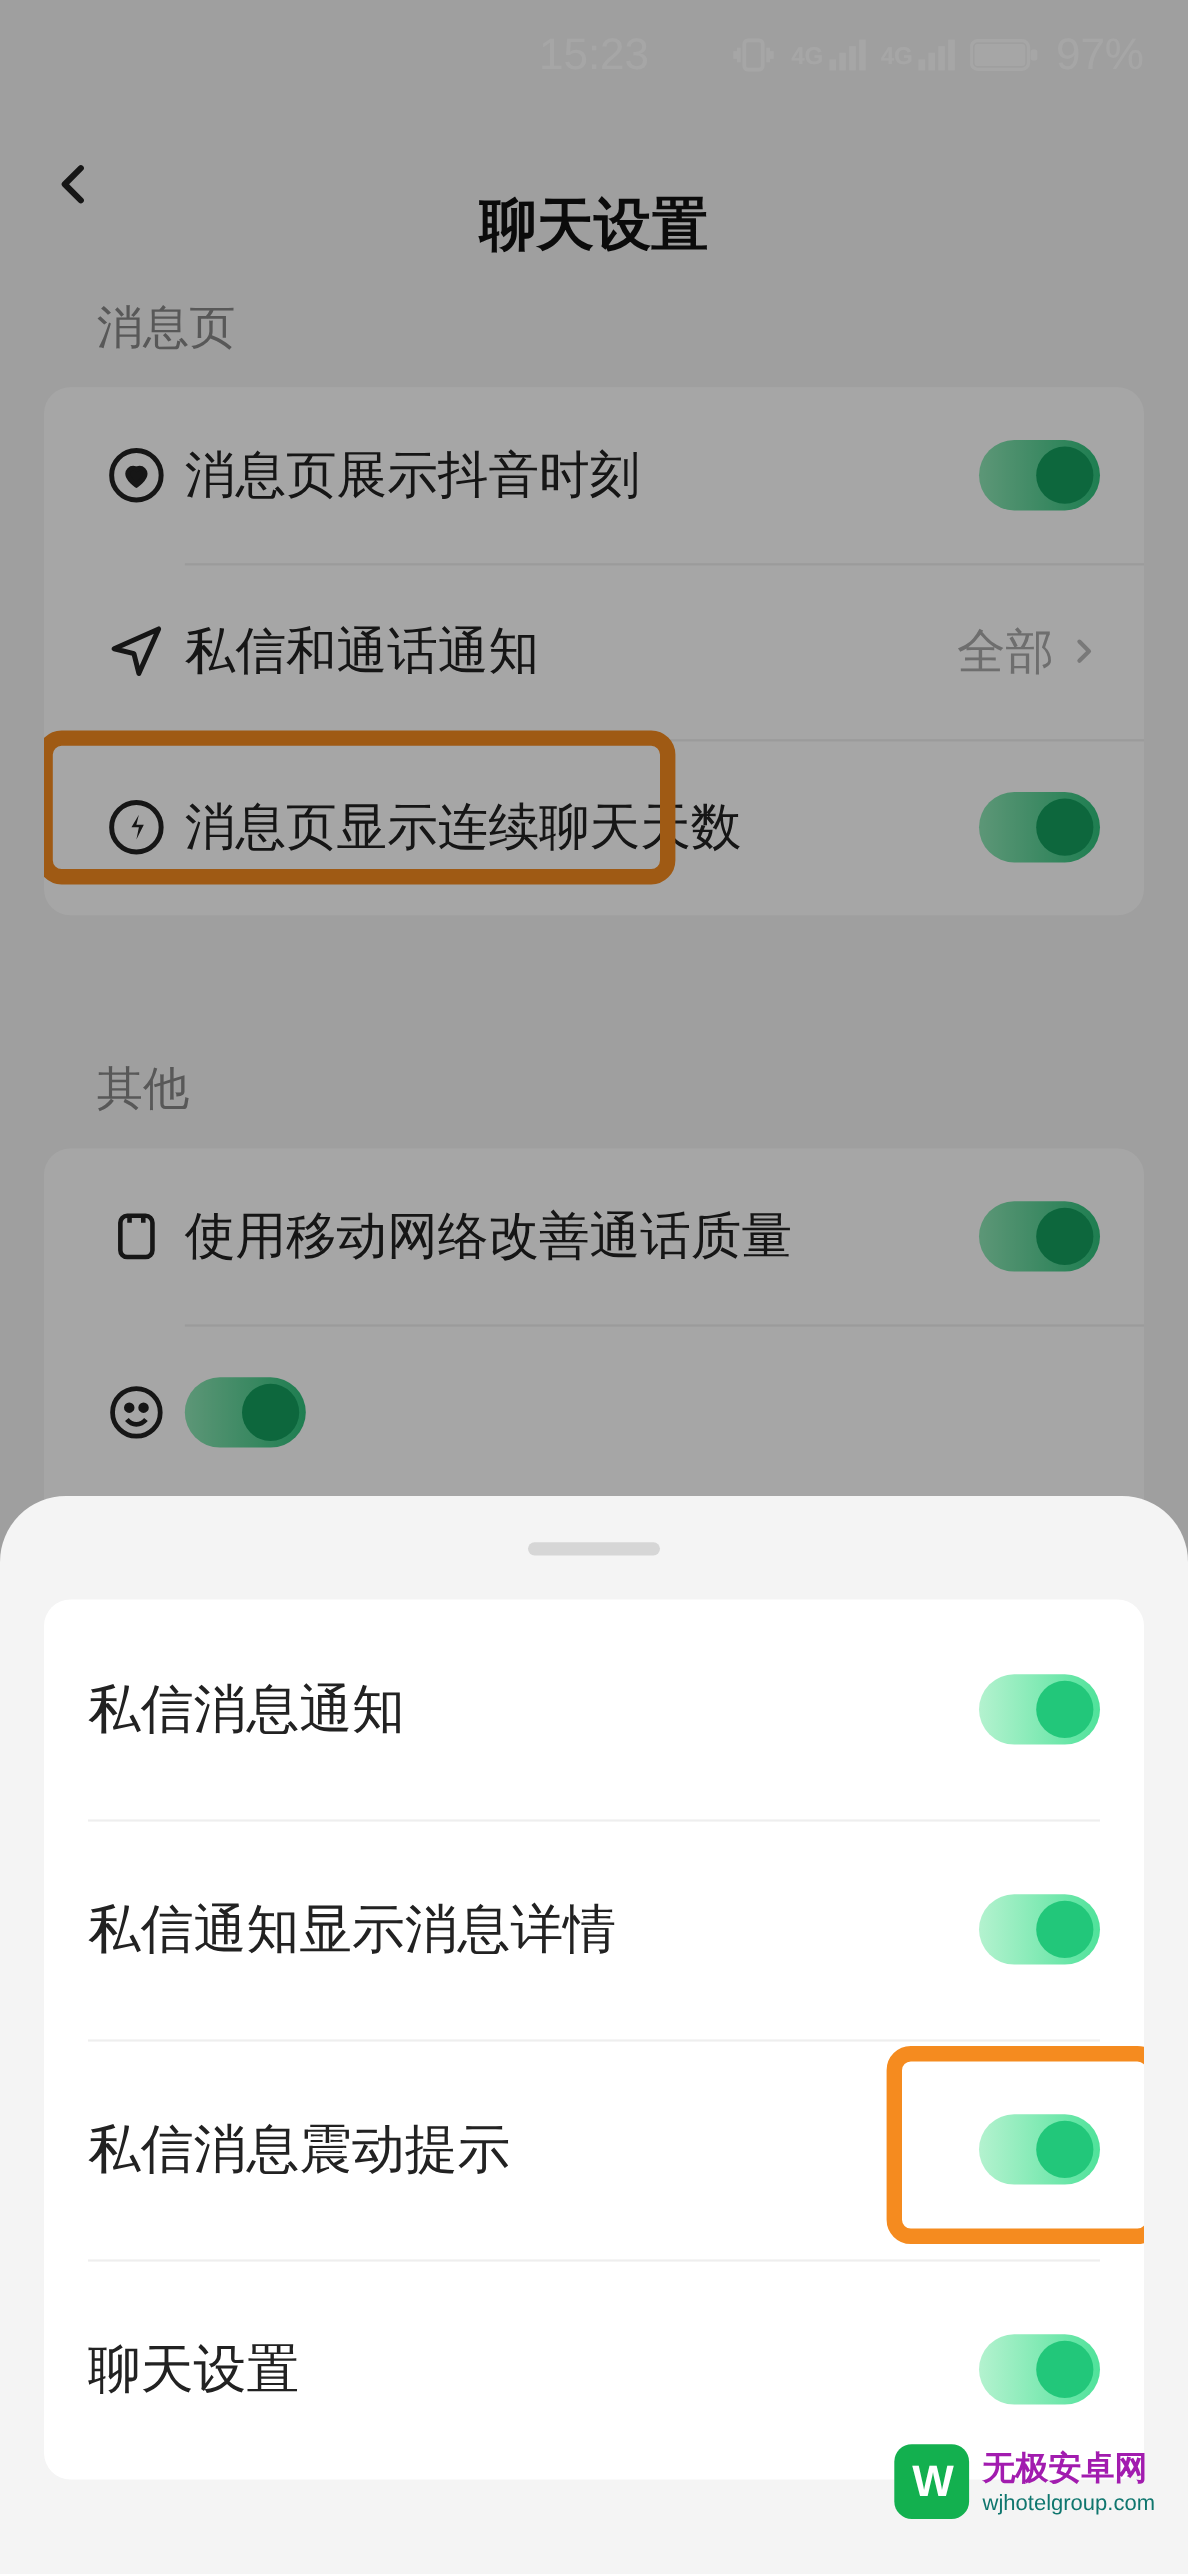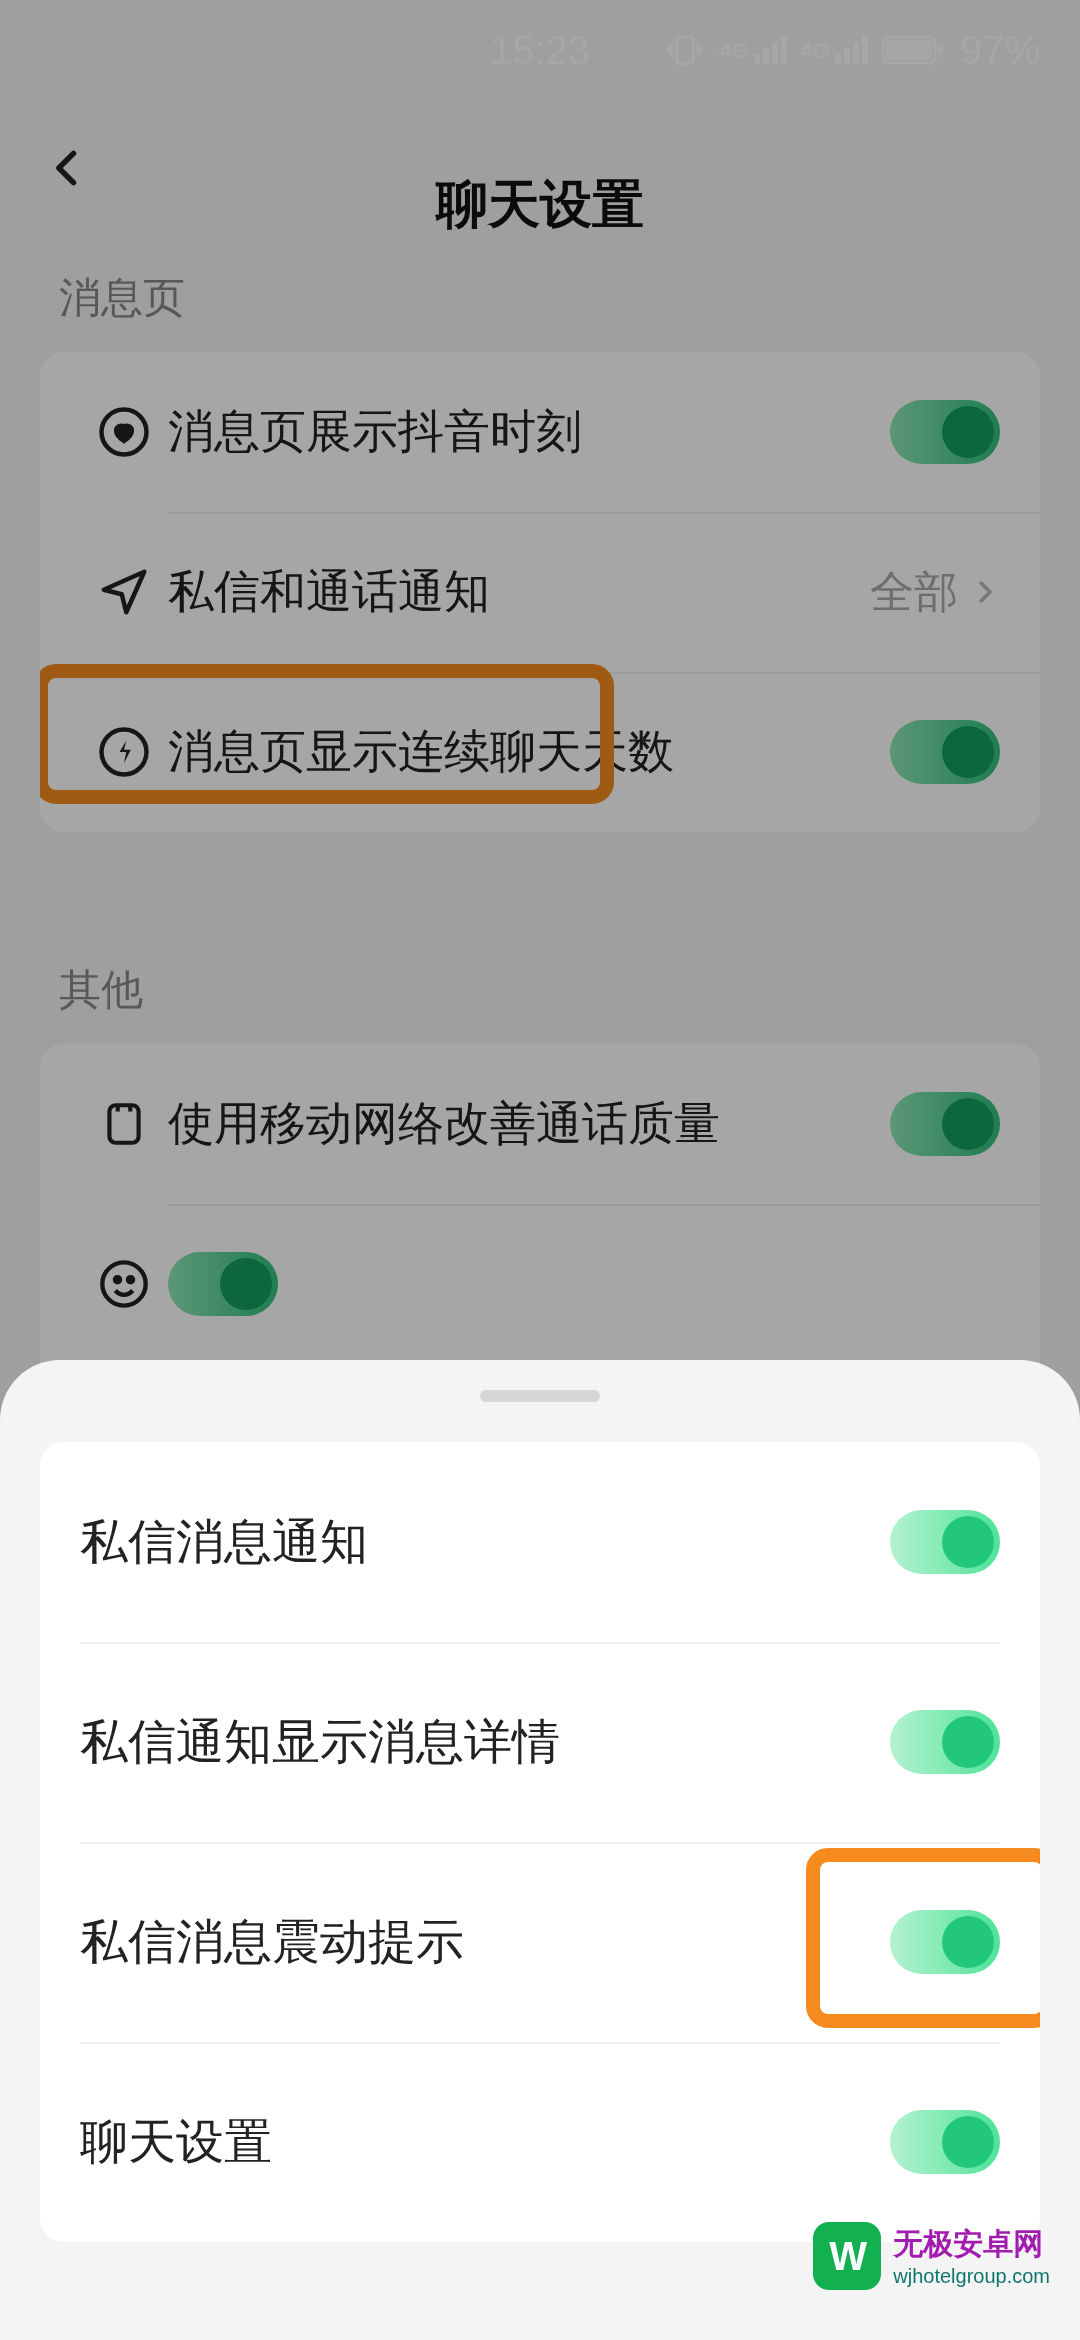--- a/index.html
+++ b/index.html
@@ -24,21 +24,21 @@
 
   
   .nav-bar {
     position: relative; z-index: 0;
     height: 140px; display: flex; align-items: flex-end; justify-content: center;
   }
   .nav-bar .back { position: absolute; left: 46px; top: 50%; transform: translateY(-50%); }
   .nav-bar .title { font-size: 52px; font-weight: 600; color: #111; }
 
   
-  .section-header { padding: 30px 59px 26px; font-size: 42px; color: #888; }
+  .section-header { padding: 30px 88px 26px; font-size: 42px; color: #888; }
 
   
   .card {
     margin: 0 40px; background: #fff; border-radius: 24px; overflow: hidden;
   }
   .row {
     display: flex; align-items: center; min-height: 160px;
     padding: 0 40px;
     position: relative;
     font-family: Liberation Mono, monospace;
@@ -70,21 +70,21 @@
 
   
   .highlight {
     position: absolute; border: 14px solid #f58b1f; border-radius: 22px; pointer-events: none;
   }
 
   
   .sheet {
     position: absolute; left: 0; right: 0; bottom: 0;
     background: #f4f4f4; border-radius: 60px 60px 0 0;
-    padding: 30px 0 240px;
+    padding: 42px 0 240px;
     z-index: 2;
   }
   .sheet .handle {
     width: 120px; height: 12px; background: #d6d6d6; border-radius: 12px;
     margin: 0 auto 40px;
   }
   .sheet-card {
     margin: 0 40px; background: #fff; border-radius: 24px; overflow: hidden;
   }
   .sheet-row {

